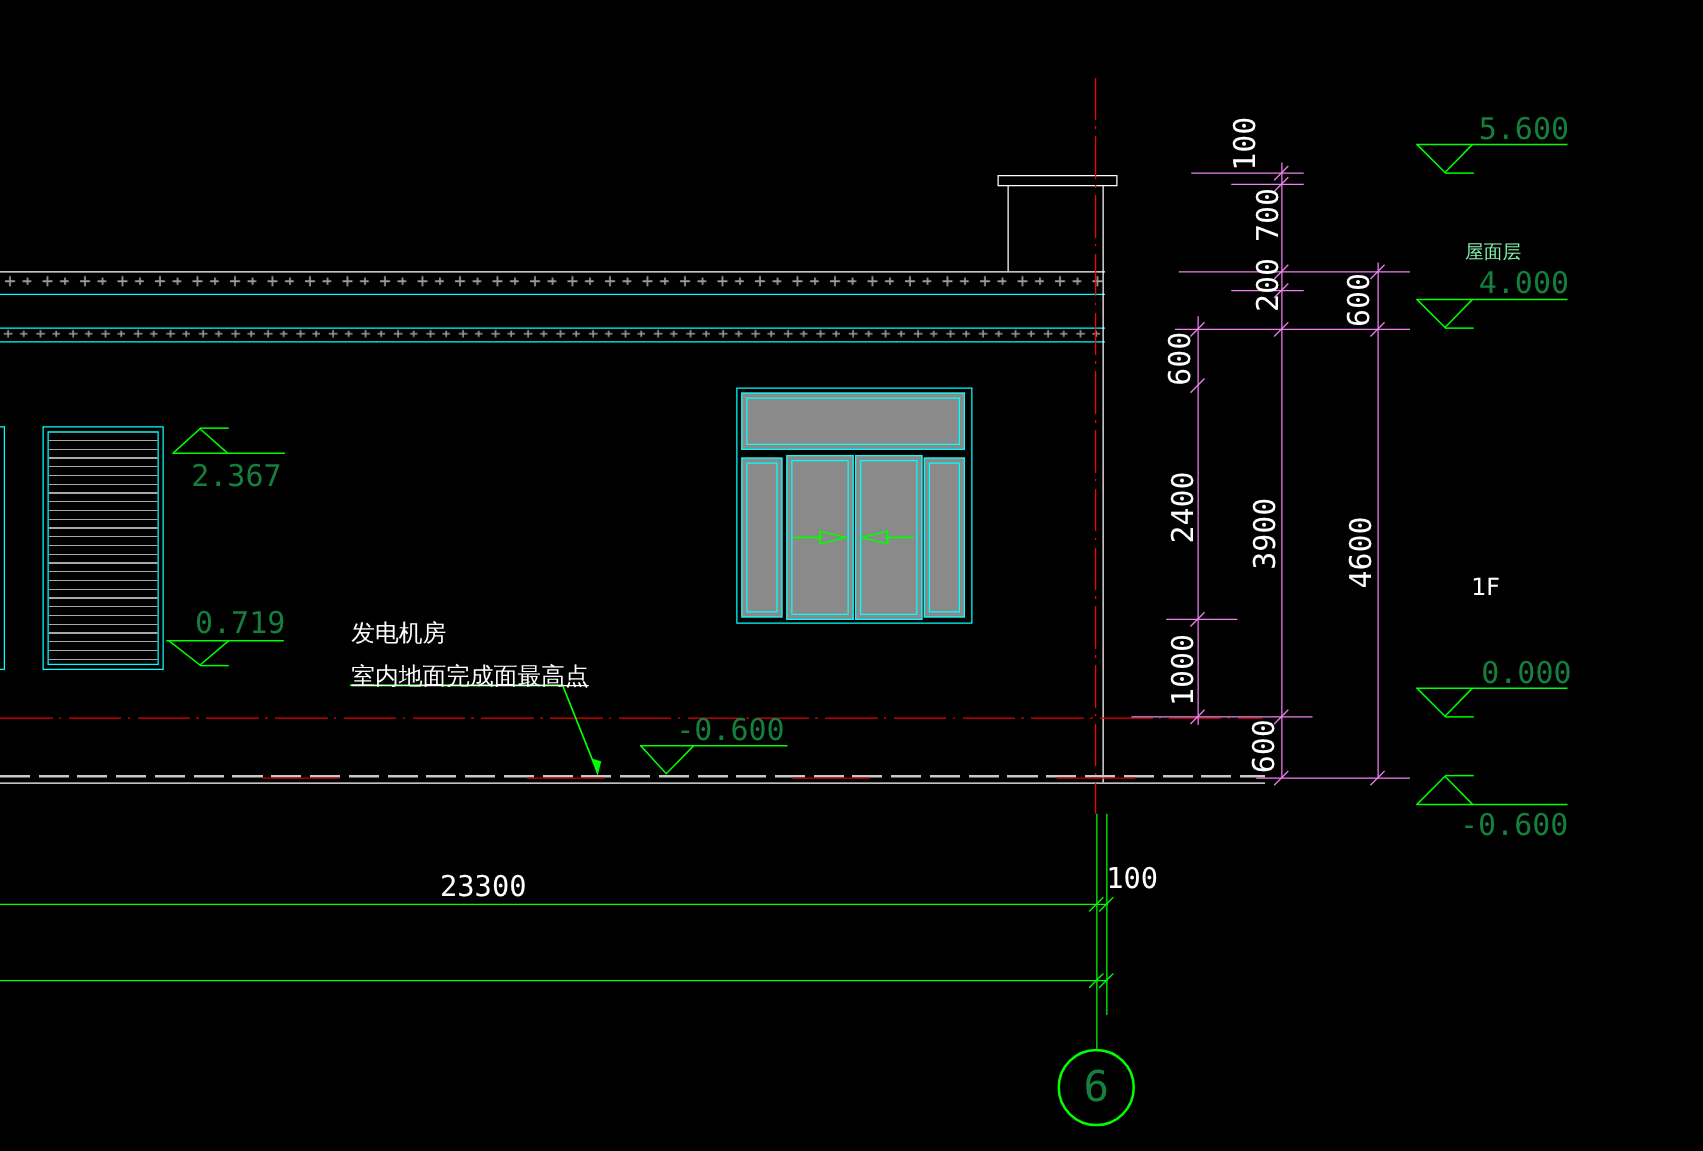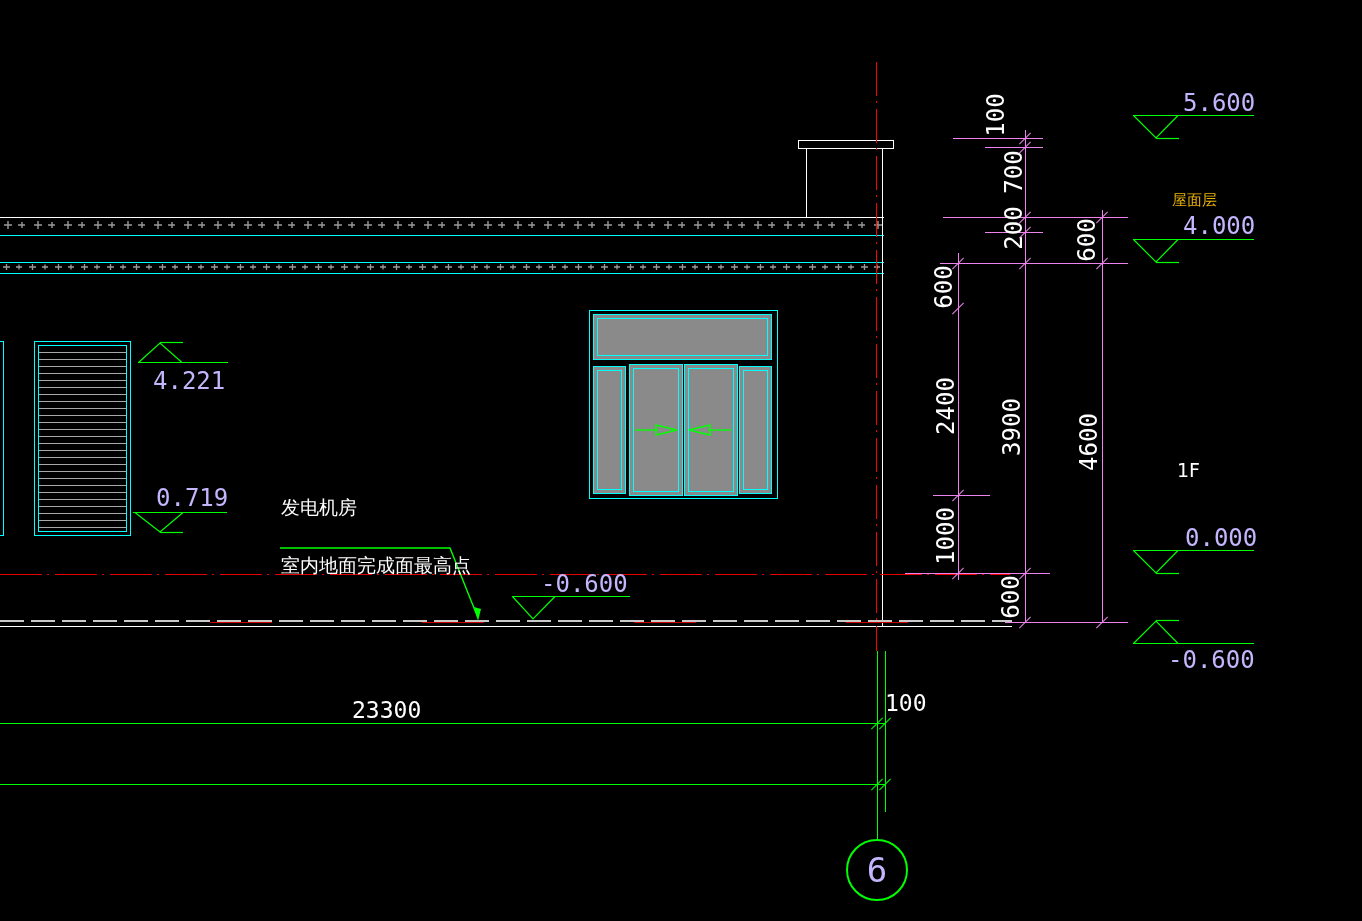--- a/index.html
+++ b/index.html
@@ -1,22 +1,22 @@
 <!DOCTYPE html>
 <html><head>
 <meta charset="utf-8">
 <style>
   html,body{margin:0;padding:0;background:#000;}
   #canvas{position:relative;width:1362px;height:921px;background:#000;overflow:hidden;
           font-family:"DejaVu Sans",sans-serif;}
   .abs{position:absolute;}
-  .mono{font-family:"DejaVu Sans Mono",monospace;color:#c4b5fd;font-size:24px;line-height:1;white-space:nowrap;}
+  .mono{font-family:"DejaVu Sans Mono",monospace;color:#15803d;font-size:24px;line-height:1;white-space:nowrap;}
   .mono-sm{font-family:"DejaVu Sans Mono",monospace;color:#fff;font-size:23px;line-height:1;white-space:nowrap;}
   .cjk{color:#fff;font-size:19px;line-height:1;white-space:nowrap;font-family:"DejaVu Sans",sans-serif;}
-  .cjk-sm{color:#eab308;font-size:15px;line-height:1;white-space:nowrap;font-family:Liberation Mono, monospace;}
+  .cjk-sm{color:#86efac;font-size:15px;line-height:1;white-space:nowrap;font-family:Liberation Sans, sans-serif;}
   .vdim{position:absolute;font-family:"DejaVu Sans Mono",monospace;color:#fff;font-size:24px;line-height:1;
         white-space:nowrap;transform:translate(-50%,-50%) rotate(-90deg);}
   .dl{position:absolute;background:#ee82ee;}
   .tick{position:absolute;width:16px;height:1px;background:#ee82ee;transform:rotate(-45deg);}
   .gtick{position:absolute;width:16px;height:1px;background:#00ff00;transform:rotate(-45deg);}
   .gline{position:absolute;background:#00ff00;}
   .wline{position:absolute;background:#fff;}
   .red-dashdot-h{position:absolute;height:1px;
      background:repeating-linear-gradient(90deg,#e60000 0 42px,transparent 42px 47px,#e60000 47px 49px,transparent 49px 55px);}
   .red-dashdot-v{position:absolute;width:1px;
@@ -94,21 +94,21 @@
     <polygon points="26,5 47,10 26,15" fill="none" stroke="#00ff00" stroke-width="1.4"></polygon>
     <line x1="101" y1="10" x2="78" y2="10" stroke="#00ff00" stroke-width="1.4"></line>
     <polygon points="80,5 59,10 80,15" fill="none" stroke="#00ff00" stroke-width="1.4"></polygon>
   </svg>
 
   <svg class="abs" style="left:278px;top:545px;" width="210" height="82">
     <polyline points="2,3 172,3 200,73" fill="none" stroke="#00ff00" stroke-width="1.4"></polyline>
     <polygon points="196,62 200,76 203,64" fill="#00ff00"></polygon>
   </svg>
   <div class="abs cjk" style="left:281px;top:498px;">发电机房</div>
-  <div class="abs cjk" style="left:281px;top:556px;">室内地面完成面最高点</div>
+  <div class="abs cjk" style="left:281px;top:532px;text-decoration:underline;">室内地面完成面最高点</div>
 
   <div class="abs mono" style="left:1183px;top:91px;">5.600</div>
   <svg class="abs" style="left:1133px;top:115px;" width="122" height="25">
     <line x1="0" y1="0.5" x2="121" y2="0.5" stroke="#00ff00" stroke-width="1.2"></line>
     <polyline points="0.5,0.5 23,23 45,0.5" fill="none" stroke="#00ff00" stroke-width="1.2"></polyline>
     <line x1="23" y1="23.5" x2="46" y2="23.5" stroke="#00ff00" stroke-width="1.2"></line>
   </svg>
 
   <div class="abs cjk-sm" style="left:1172px;top:194px;">屋面层</div>
   <div class="abs mono" style="left:1183px;top:214px;text-align:center;">4.000</div>
@@ -132,21 +132,21 @@
     <polyline points="0.5,23.5 23,1 45,23.5" fill="none" stroke="#00ff00" stroke-width="1.2"></polyline>
     <line x1="23" y1="0.5" x2="46" y2="0.5" stroke="#00ff00" stroke-width="1.2"></line>
   </svg>
   <div class="abs mono" style="left:1168px;top:648px;">-0.600</div>
 
   <svg class="abs" style="left:138px;top:342px;" width="92" height="22">
     <line x1="0" y1="20.5" x2="90" y2="20.5" stroke="#00ff00" stroke-width="1.2"></line>
     <polyline points="0.5,20.5 22,1 44,20.5" fill="none" stroke="#00ff00" stroke-width="1.2"></polyline>
     <line x1="22" y1="0.5" x2="45" y2="0.5" stroke="#00ff00" stroke-width="1.2"></line>
   </svg>
-  <div class="abs mono" style="left:153px;top:369px;">4.221</div>
+  <div class="abs mono" style="left:153px;top:369px;">2.367</div>
 
   <div class="abs mono" style="left:156px;top:486px;">0.719</div>
   <svg class="abs" style="left:133px;top:512px;" width="96" height="23">
     <line x1="0" y1="0.5" x2="94" y2="0.5" stroke="#00ff00" stroke-width="1.2"></line>
     <polyline points="2,0.5 27,20 50,0.5" fill="none" stroke="#00ff00" stroke-width="1.2"></polyline>
     <line x1="27" y1="20.5" x2="50" y2="20.5" stroke="#00ff00" stroke-width="1.2"></line>
   </svg>
 
   <div class="abs mono" style="left:541px;top:572px;">-0.600</div>
   <svg class="abs" style="left:512px;top:596px;" width="120" height="25">

